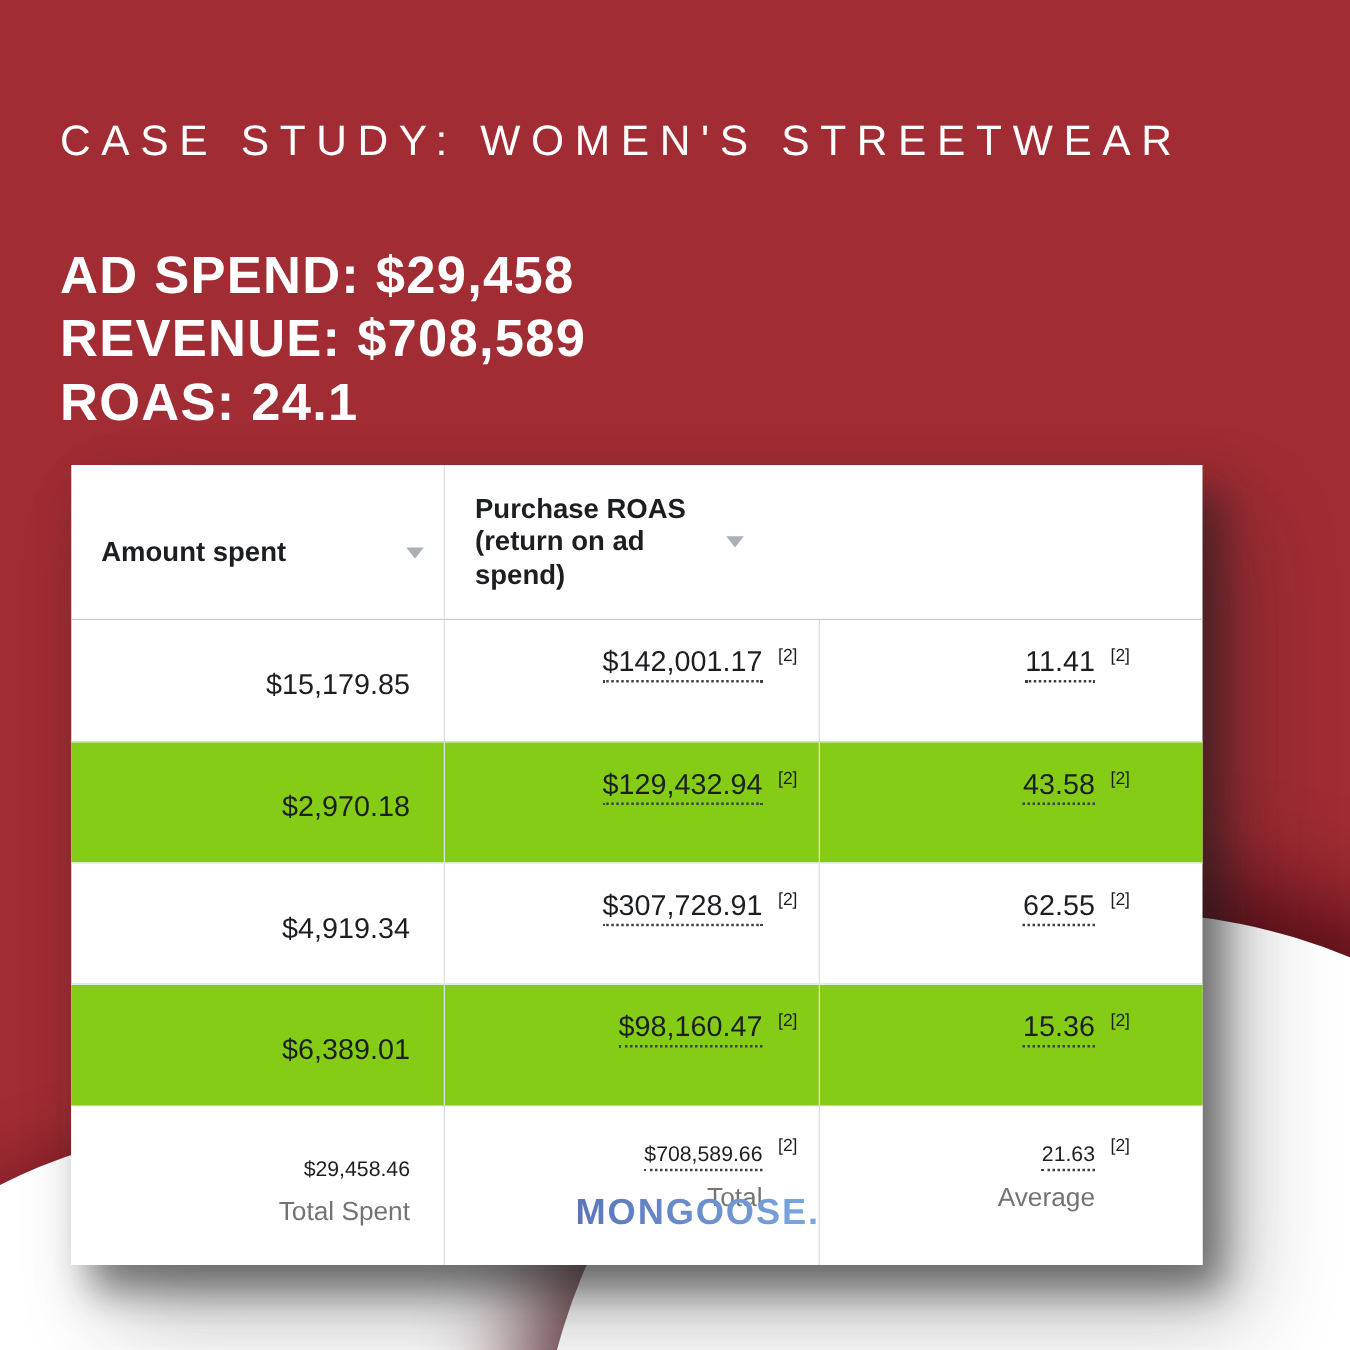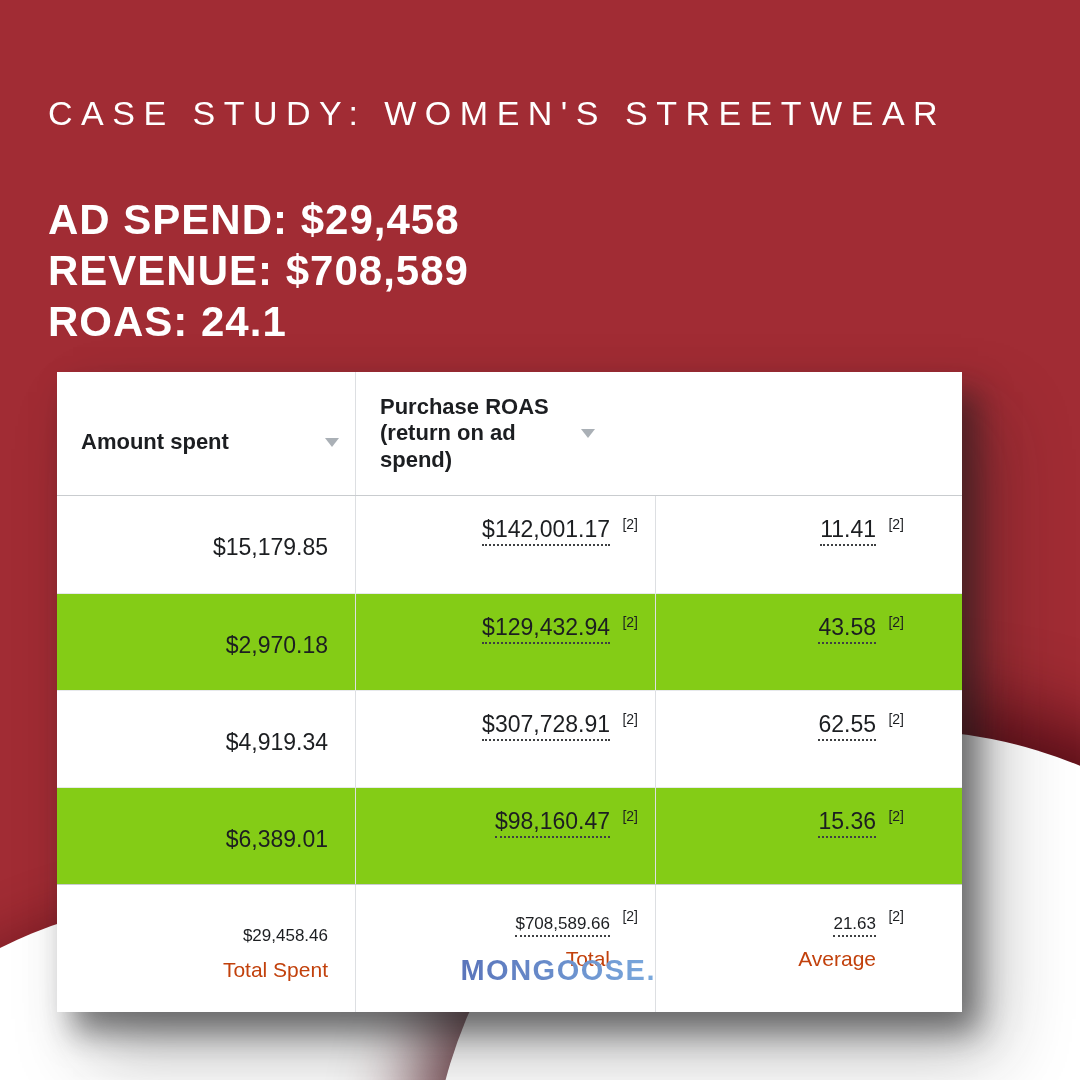--- a/index.html
+++ b/index.html
@@ -104,21 +104,21 @@
     font-weight: 400;
     position: relative; top: -8px;
     margin-left: 6px;
     width: 22px;
     text-align: right;
   }
 
   .trow-total { display: flex; height: 128px; border-top: 1px solid #c9cccf; background: #ffffff; }
   .trow-total .td { padding-top: 23px; }
   .trow-total .tval { font-weight: normal; font-size: 17px; }
-  .tlabel { margin-top: 12px; font-size: 21px; color: #c2410c; font-weight: 400; }
+  .tlabel { margin-top: 12px; font-size: 21px; color: #737373; font-weight: 400; }
   .lbl-pad-ref { padding-right: 28px; }
 
   .watermark {
     position: absolute;
     left: 299px; top: 582px;
     width: 300px;
     text-align: right;
     font-size: 29px;
     font-weight: bold;
     letter-spacing: 1.5px;

